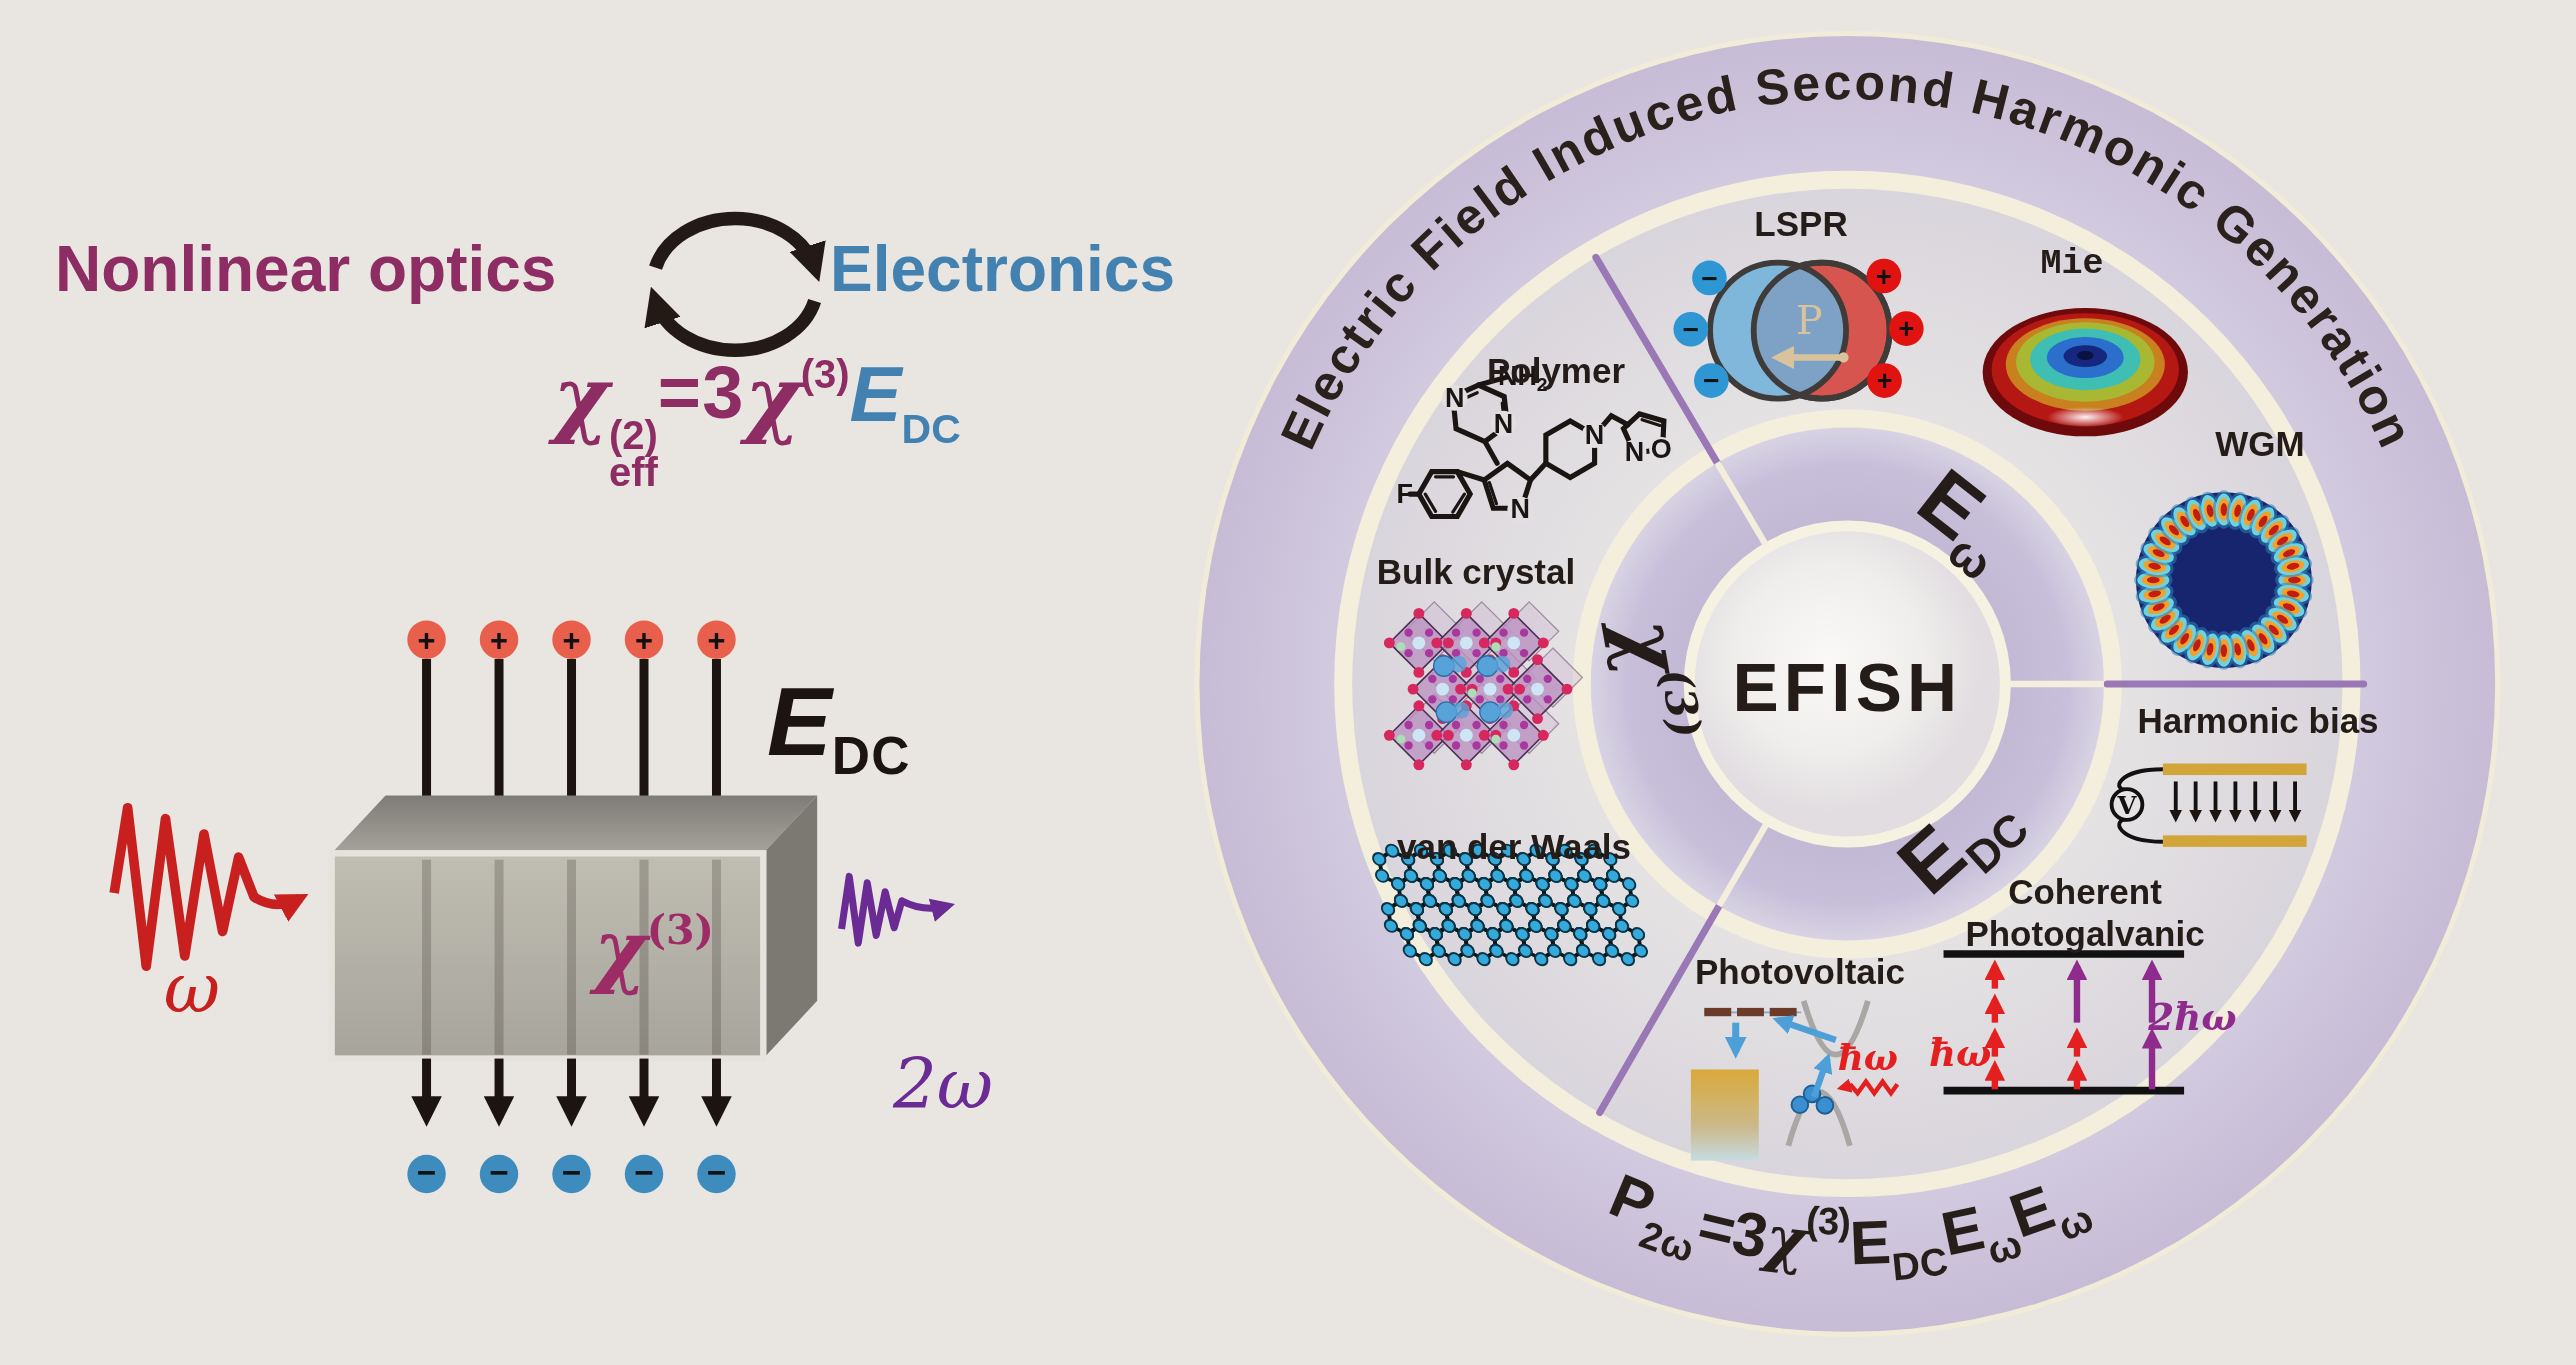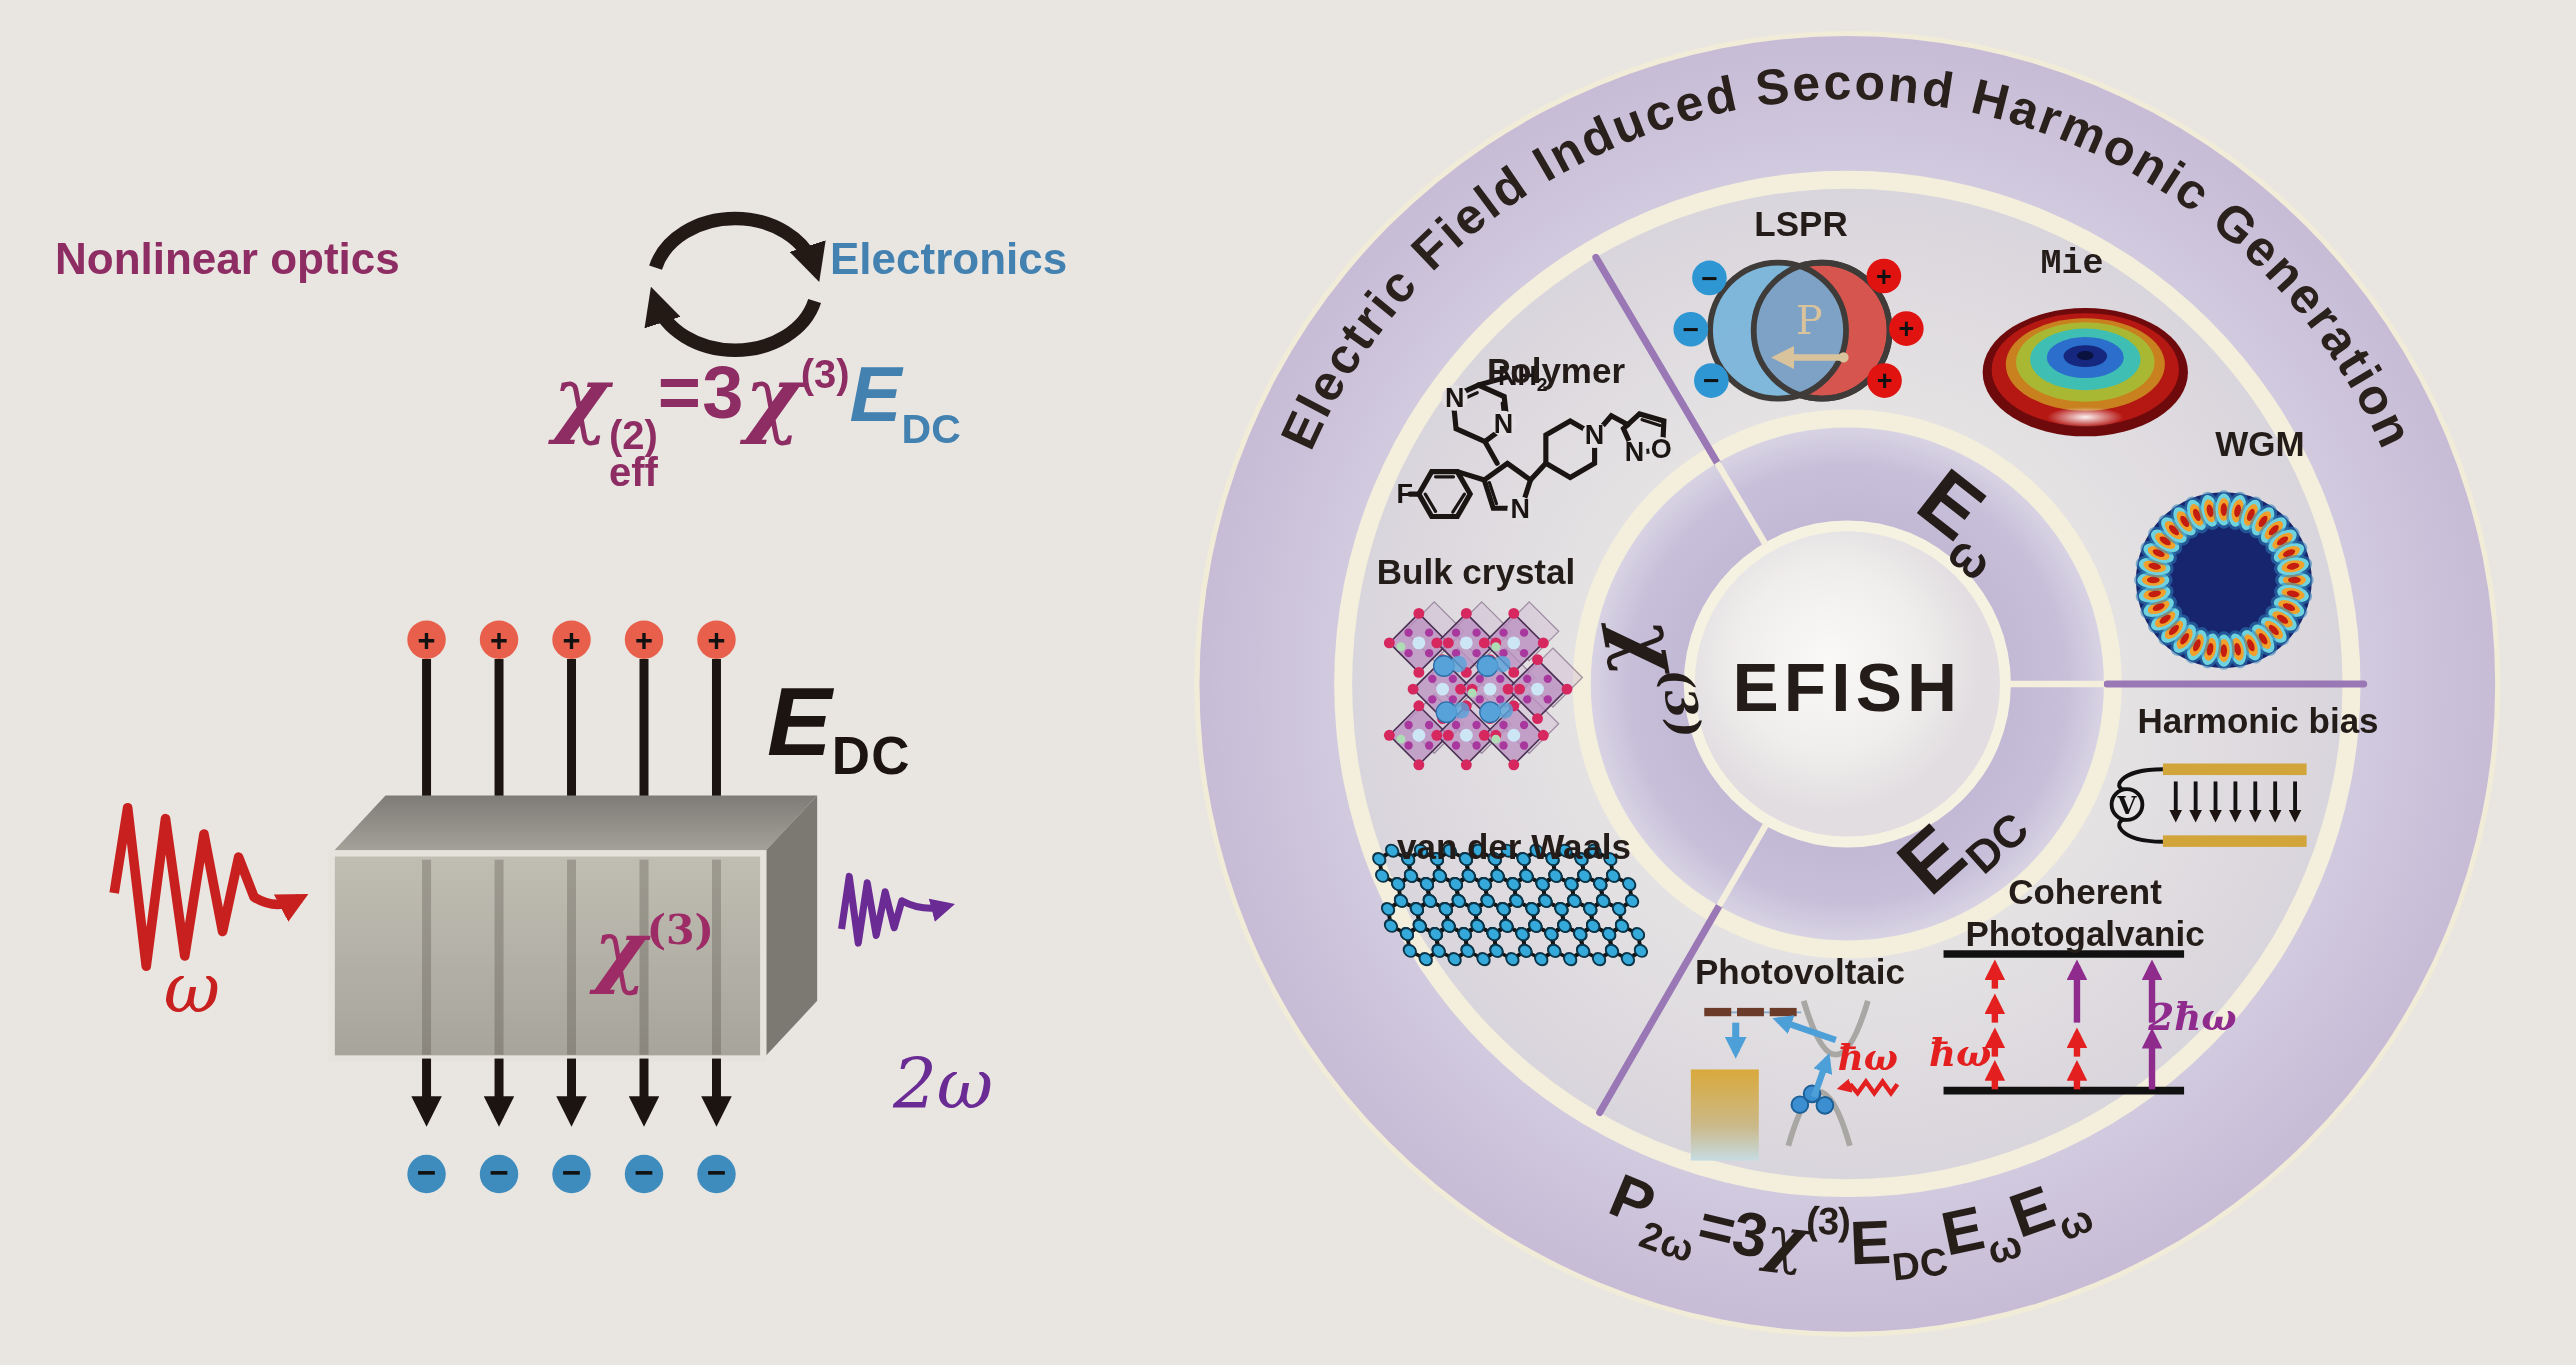--- a/index.html
+++ b/index.html
@@ -1,21 +1,21 @@
 <!DOCTYPE html>
 <html style="font-size:10.3px"><head>
 <meta charset="utf-8">
 <style>
   html,body{margin:0;padding:0;background:#E9E6E2;}
   #stage{position:relative;width:2576px;height:1366px;background:#E9E6E2;overflow:hidden;
          font-family:"Liberation Sans",sans-serif;}
   #art{position:absolute;left:0;top:0;}
   .lbl{position:absolute;transform:translate(-50%,-50%);font-weight:bold;font-size:35px;
        color:#241C18;white-space:nowrap;text-align:center;}
-  .h1{position:absolute;font-weight:bold;font-size:44px;white-space:nowrap;line-height:1;}
+  .h1{position:absolute;font-weight:bold;font-size:64px;white-space:nowrap;line-height:1;}
   
   .formula{position:absolute;left:553px;top:346px;white-space:nowrap;color:#8E2D63;}
   .formula .chi{font:italic bold 85px "DejaVu Serif",serif;}
   .formula .ss{display:inline-flex;flex-direction:column;align-items:flex-start;vertical-align:-23px;
                font-weight:bold;font-size:40px;line-height:.92;}
   .formula .eq{font-weight:bold;font-size:74px;vertical-align:7.7px;letter-spacing:1.3px;}
   .formula .sup3{font-weight:bold;font-size:40px;vertical-align:38px;}
   .formula .bigE{font-style:italic;font-weight:bold;font-size:78px;color:#4381B1;vertical-align:5.1px;}
   .formula .subDC{font-weight:bold;font-size:41px;color:#4381B1;vertical-align:-16.7px;}
   

